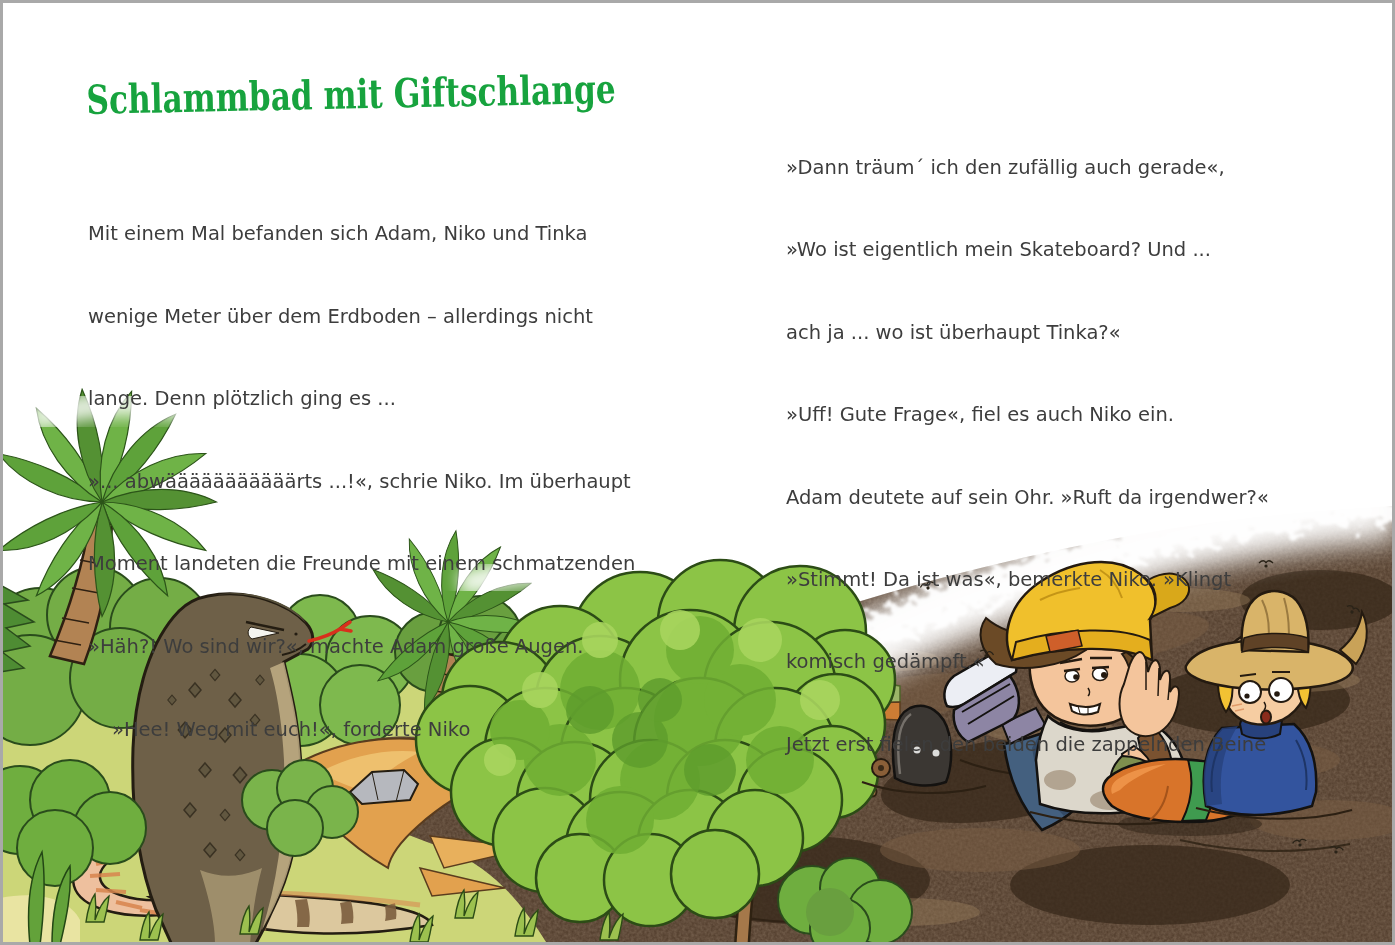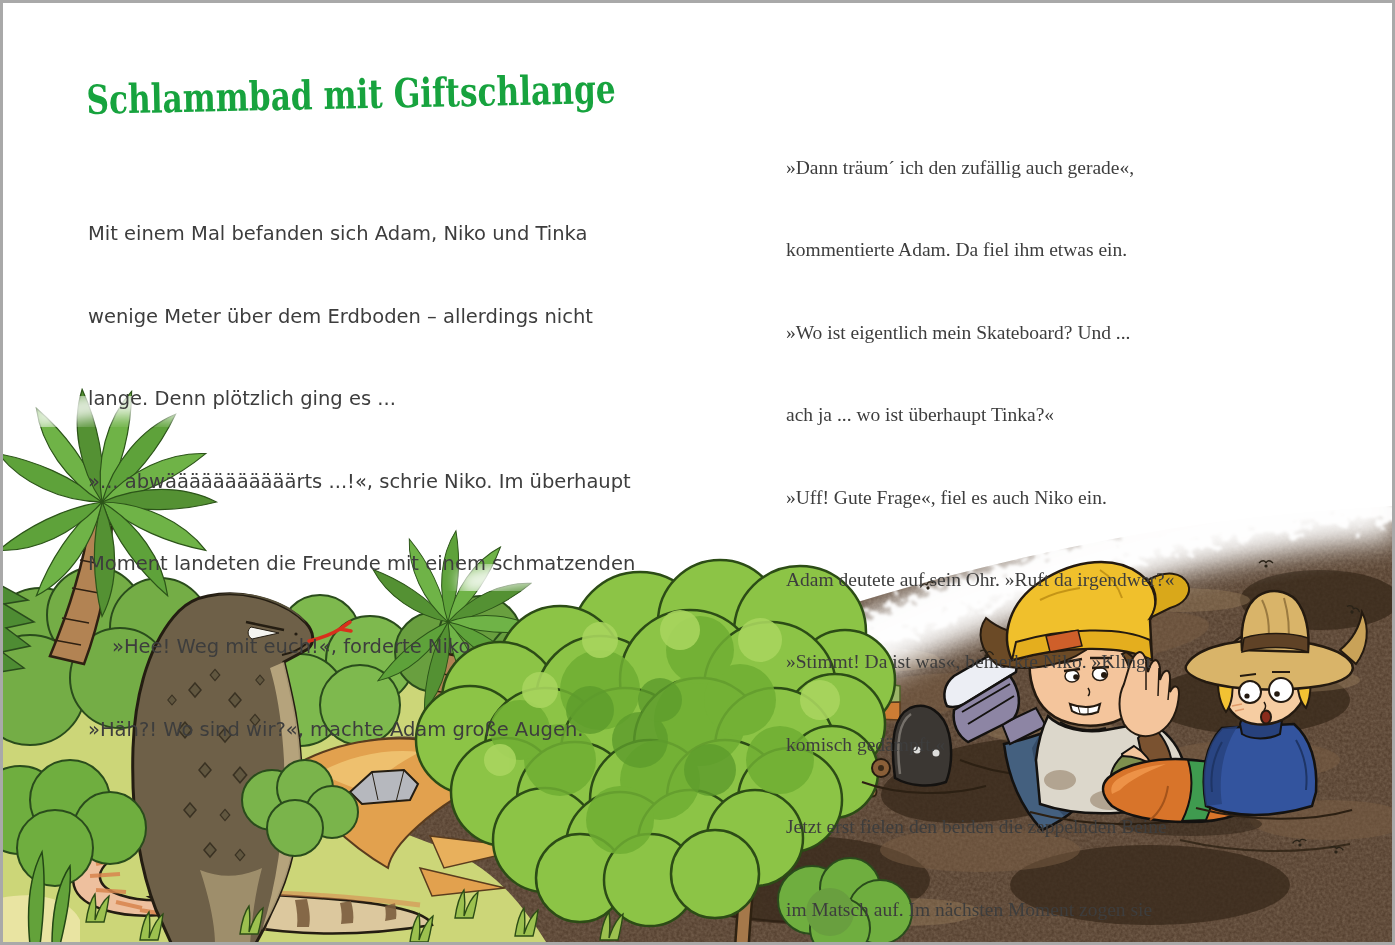--- a/index.html
+++ b/index.html
@@ -9,21 +9,21 @@
               pointer-events:none;z-index:9;}
   .illustration{position:absolute;left:0;top:0;width:1395px;height:945px;z-index:1;}
   .title{position:absolute;left:86px;top:76px;margin:0;z-index:3;
          font-family:"DejaVu Serif",serif;font-weight:bold;font-size:40px;color:#17a33e;
          white-space:nowrap;transform:rotate(-1.2deg) scaleX(.78);transform-origin:left top;
          letter-spacing:0px;}
   .text-block{position:absolute;z-index:3;color:#3d3d3d;font-size:19.5px;white-space:pre;}
   .text-left{left:88px;top:170px;}
   .text-right{left:786px;top:104px;}
   .line{display:block;height:36.6px;line-height:36.6px;}
-  .text-right .line{height:36.4px;line-height:36.4px;font-family:Liberation Serif, serif;}
+  .text-right .line{height:36.4px;line-height:36.4px;}
   .b{font-weight:normal;}
   .ind1{padding-left:24px}.ind2{padding-left:39px}
 </style>
 </head>
 <body>
 
 <div class="stage">
 
 <svg class="illustration" viewBox="0 0 1395 945" xmlns="http://www.w3.org/2000/svg">
   <defs>
@@ -432,38 +432,36 @@
 </svg>
 
 <h1 class="title">Schlammbad mit Giftschlange</h1>
 
 <div class="text-block text-left">
   <span class="line">Mit einem Mal befanden sich Adam, Niko und Tinka</span>
   <span class="line">wenige Meter über dem Erdboden – allerdings nicht</span>
   <span class="line">lange. Denn plötzlich ging es ...</span>
   <span class="line"><span>»... </span><span class="b">abwääääääääääärts</span><span> ...!«, schrie Niko. Im überhaupt</span></span>
   <span class="line">Moment landeten die Freunde mit einem schmatzenden</span>
+  <span class="line">»Häh?! Wo sind wir?«, machte Adam große Augen.</span>
   <span class="line ind1">»Hee! Weg mit euch!«, forderte Niko</span>
-  <span class="line">»Häh?! Wo sind wir?«, machte Adam große Augen.</span>
   
   
   
 </div>
 
 <div class="text-block text-right">
   <span class="line">»Dann träum´ ich den zufällig auch gerade«,</span>
-  <span class="line">kommentierte Adam. Da fiel ihm etwas ein.</span>
   <span class="line">»Wo ist eigentlich mein Skateboard? Und ...</span>
   <span class="line">ach ja ... wo ist überhaupt Tinka?«</span>
   <span class="line">»Uff! Gute Frage«, fiel es auch Niko ein.</span>
   <span class="line">Adam deutete auf sein Ohr. »Ruft da irgendwer?«</span>
   <span class="line">»Stimmt! Da ist was«, bemerkte Niko. »Klingt</span>
   <span class="line">komisch gedämpft.«</span>
   <span class="line">Jetzt erst fielen den beiden die zappelnden Beine</span>
-  <span class="line">im Matsch auf. Im nächsten Moment zogen sie</span>
   
   
   
   
 </div>
 
 <div class="page-frame"></div>
 
 </div>
 

